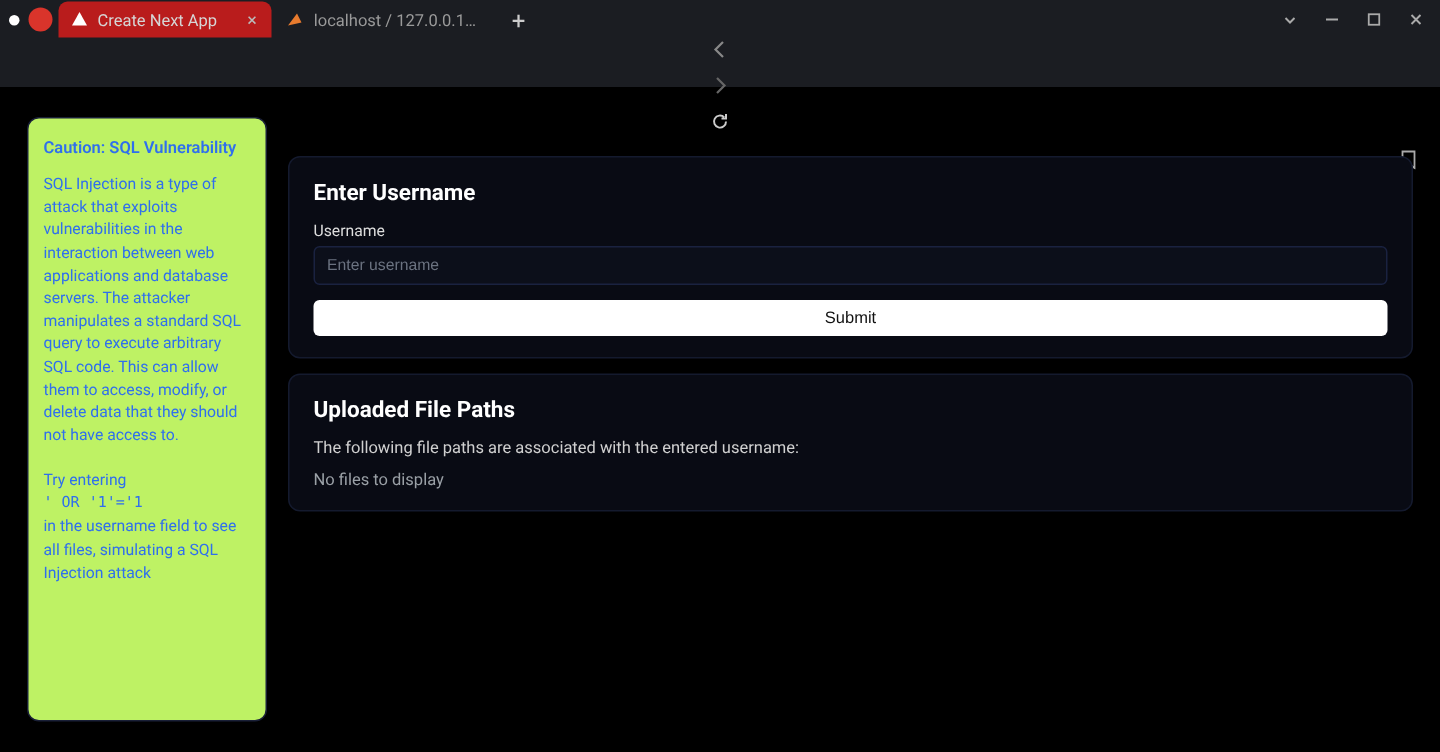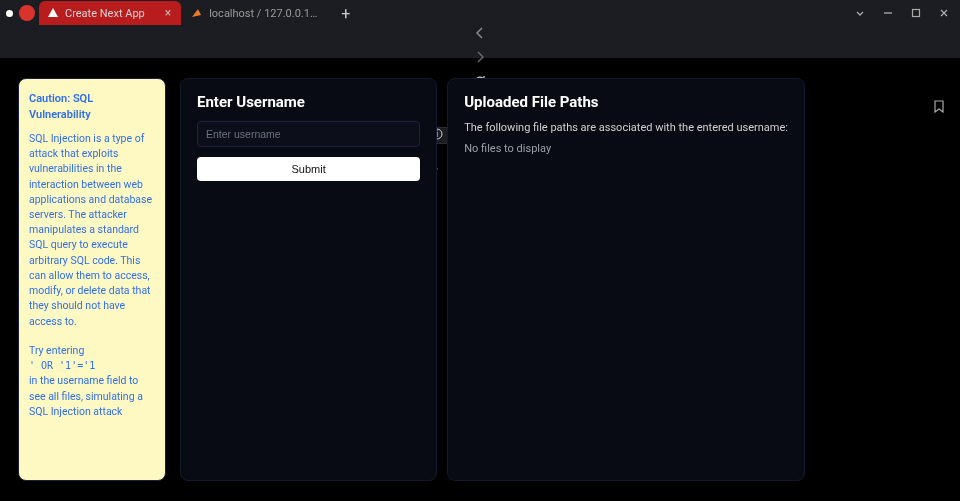--- a/index.html
+++ b/index.html
@@ -28,25 +28,25 @@
   .addr .url { font-size:12px; color:#9aa0a6;}
   .addr .url .host { color:#e8e8e8;}
   .toolbar-right { display:flex; align-items:center; gap:12px; color:#bbb;}
   .toolbar-right .shield { width:18px;height:18px;display:flex;align-items:center;justify-content:center;}
   .vpn-pill { display:flex;align-items:center;gap:3px;border:1px solid #444;border-radius:10px;padding:1px 6px;font-size:14px;color:#ccc;}
   .vpn-pill .dot{width:6px;height:6px;border-radius:50%;background:#777;}
   .divider-v { width:1px;height:16px;background:#3a3d44;}
 
   
   .page { display:flex; padding:20px 18px; gap:14px; background:#000; height:calc(501px - 26px - 32px);}
-  .sidebar { width:148px; background:#fef9c3; border:1px solid #1a2038; border-radius:8px; padding:12px 10px; color:#2f6fed; font-size:10.5px; line-height:1.45;}
+  .sidebar { width:160px; background:#bef264; border:1px solid #1a2038; border-radius:8px; padding:12px 10px; color:#2f6fed; font-size:10.5px; line-height:1.45;}
   .sidebar .caution { font-weight:600; font-size:11px; margin-bottom:8px;}
   .sidebar p { margin-bottom:14px;}
   .sidebar .code { font-family:monospace; font-size:10px;}
-  .main { flex:1; display:flex; flex-direction:row; gap:10px;}
+  .main { flex:1; display:flex; flex-direction:column; gap:10px;margin-top:26px;}
   .card { background:#090b14; border:1px solid #141a2e; border-radius:8px; padding:14px 16px;}
   .card h2 { font-size:15px; font-weight:700; color:#fff; margin-bottom:10px;}
   .card h2.sub { font-size:15px; }
   .label { font-size:10.5px; color:#ddd; margin-bottom:4px;}
   .input { width:100%; background:#0c0f1a; border:1px solid #1a2240; border-radius:4px; padding:6px 8px; font-size:10.5px; color:#eee;}
   .input::placeholder { color:#6b7280;}
   textarea.input { height:50px; resize:none;}
   .textarea-wrap{position:relative;}
   .resize-handle{position:absolute;right:3px;bottom:3px;color:#555;font-size:8px;pointer-events:none;}
   .btn { width:100%; background:#fff; color:#111; border:none; border-radius:4px; padding:6px 16px; font-size:11px; font-weight:500; margin-top:10px; cursor:pointer;}
@@ -199,20 +199,21 @@
     <p>
       <span>Try entering</span><br>
       <span class="code">' OR '1'='1</span><br>
       <span>in the username field to see all files, simulating a SQL Injection attack</span>
     </p>
   </aside>
 
   <main class="main">
     <section class="card">
       <h2>Enter Username</h2>
+      <div class="label">Username</div>
       <input class="input" type="text" placeholder="Enter username" style="">
       <button class="btn">Submit</button>
     </section>
 
 
     <section class="card">
       <h2 class="sub">Uploaded File Paths</h2>
       <div class="desc">The following file paths are associated with the entered username:</div>
       <div class="empty">No files to display</div>
     </section>

